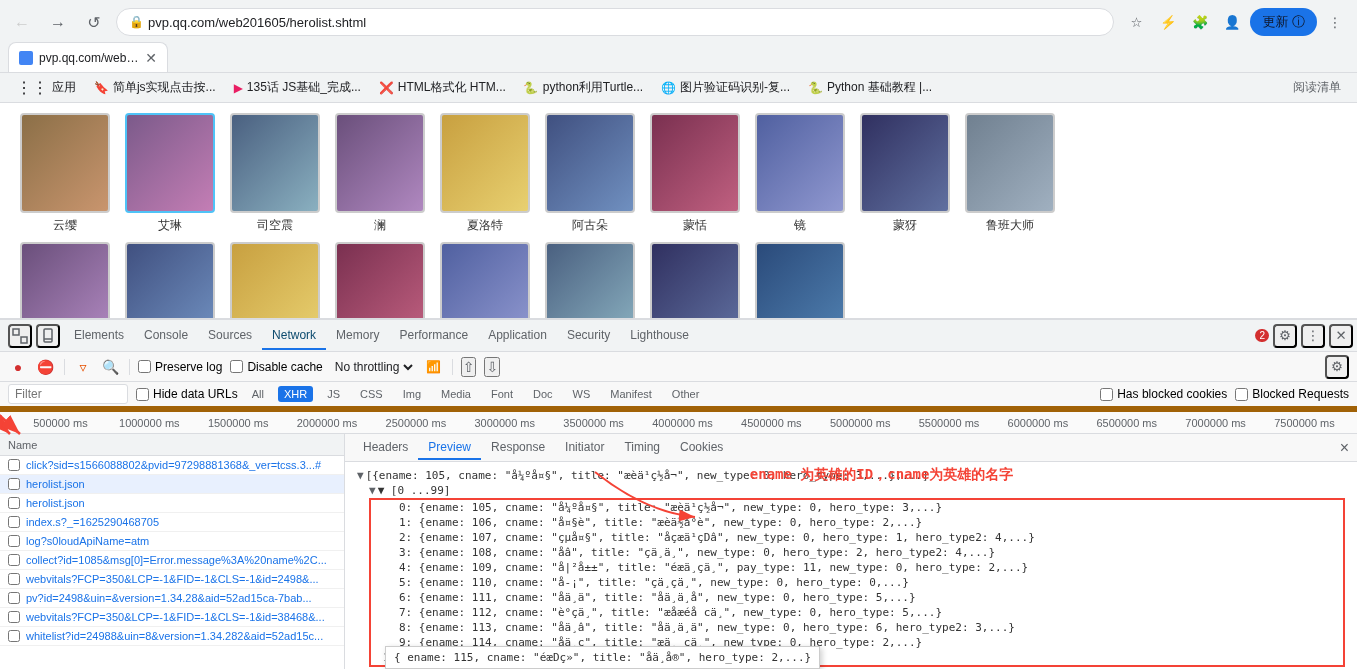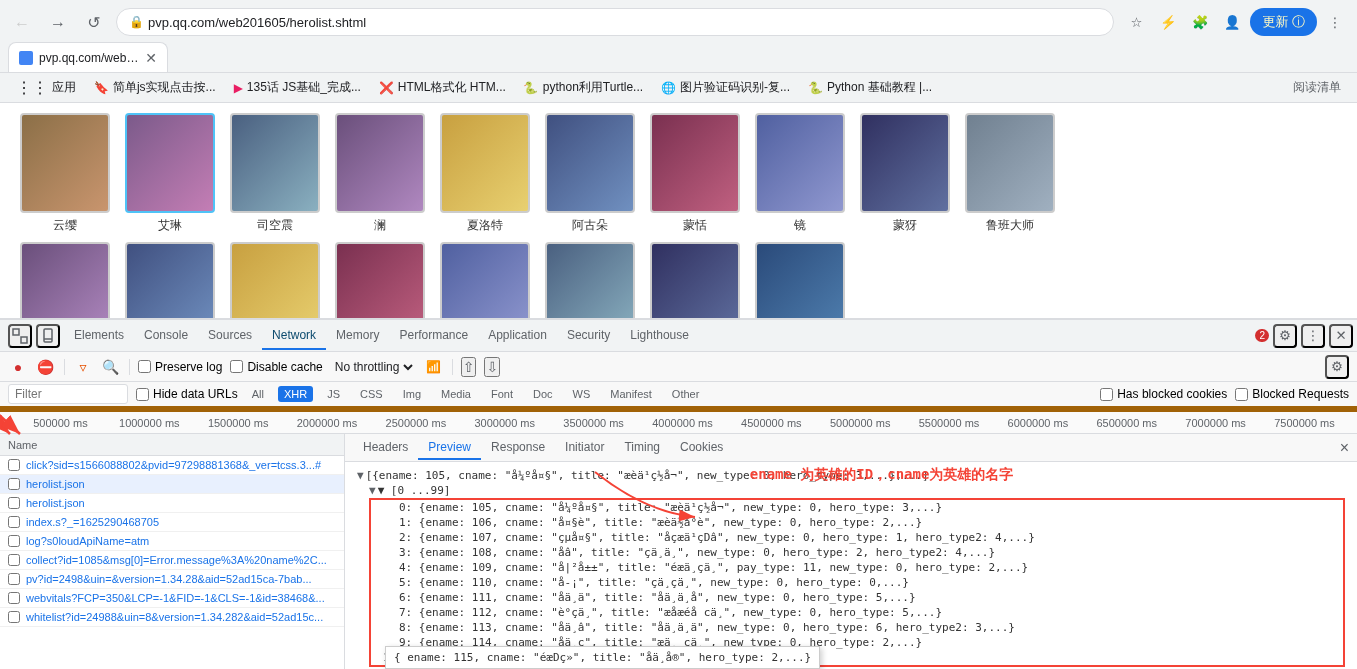--- a/index.html
+++ b/index.html
@@ -8,21 +8,21 @@
     
     .browser-chrome { background: #f1f3f4; border-bottom: 1px solid #dadce0; }
     .title-bar { display: flex; align-items: center; padding: 8px 8px 0 8px; gap: 8px; }
     .nav-btn { width: 28px; height: 28px; border-radius: 50%; border: none; background: transparent; cursor: pointer; display: flex; align-items: center; justify-content: center; color: #5f6368; font-size: 16px; }
     .nav-btn.disabled { color: #ccc; cursor: default; }
     .address-bar-row { display: flex; align-items: center; gap: 4px; flex: 1; }
     .address-bar { flex: 1; height: 28px; background: #fff; border: 1px solid #dadce0; border-radius: 14px; display: flex; align-items: center; padding: 0 12px; font-size: 13px; color: #202124; }
     .address-lock { color: #5f6368; margin-right: 4px; font-size: 12px; }
     .action-btns { display: flex; gap: 4px; align-items: center; }
     .action-btn { width: 28px; height: 28px; border-radius: 50%; border: none; background: transparent; cursor: pointer; display: flex; align-items: center; justify-content: center; color: #5f6368; }
-    .update-btn { background: #1a73e8; color: #fef9c3; border-radius: 14px; padding: 4px 12px; border: none; cursor: pointer; font-size: 13px; height: 28px; }
+    .update-btn { background: #1a73e8; color: #0f172a; border-radius: 14px; padding: 4px 12px; border: none; cursor: pointer; font-size: 13px; height: 28px; }
 
     
     .tabs-row { display: flex; align-items: flex-end; padding: 0 8px; height: 36px; overflow: hidden; }
     .tab { display: flex; align-items: center; gap: 6px; padding: 0 10px; height: 30px; background: #fff; border-radius: 8px 8px 0 0; border: 1px solid #dadce0; border-bottom: none; font-size: 12px; color: #202124; cursor: pointer; max-width: 160px; overflow: hidden; position: relative; }
     .tab-favicon { width: 14px; height: 14px; flex-shrink: 0; }
     .tab-label { white-space: nowrap; overflow: hidden; text-overflow: ellipsis; }
     .tab-close { margin-left: auto; color: #5f6368; font-size: 14px; cursor: pointer; }
 
     
     .bookmarks-bar { display: flex; align-items: center; padding: 2px 8px; gap: 2px; background: #f1f3f4; border-bottom: 1px solid #dadce0; height: 30px; }
@@ -387,20 +387,24 @@
       <div class="file-item">
         <input type="checkbox" class="file-checkbox" style="">
         <span class="file-name">log?s0loudApiName=atm</span>
       </div>
       <div class="file-item">
         <input type="checkbox" class="file-checkbox" style="">
         <span class="file-name">collect?id=1085&amp;msg[0]=Error.message%3A%20name%2C...</span>
       </div>
       <div class="file-item">
         <input type="checkbox" class="file-checkbox" style="">
+        <span class="file-name">webvitals?FCP=350&amp;LCP=-1&amp;FID=-1&amp;CLS=-1&amp;id=2498&amp;...</span>
+      </div>
+      <div class="file-item">
+        <input type="checkbox" class="file-checkbox" style="">
         <span class="file-name">pv?id=2498&amp;uin=&amp;version=1.34.28&amp;aid=52ad15ca-7bab...</span>
       </div>
       <div class="file-item">
         <input type="checkbox" class="file-checkbox" style="">
         <span class="file-name">webvitals?FCP=350&amp;LCP=-1&amp;FID=-1&amp;CLS=-1&amp;id=38468&amp;...</span>
       </div>
       <div class="file-item">
         <input type="checkbox" class="file-checkbox" style="">
         <span class="file-name">whitelist?id=24988&amp;uin=8&amp;version=1.34.282&amp;aid=52ad15c...</span>
       </div>

